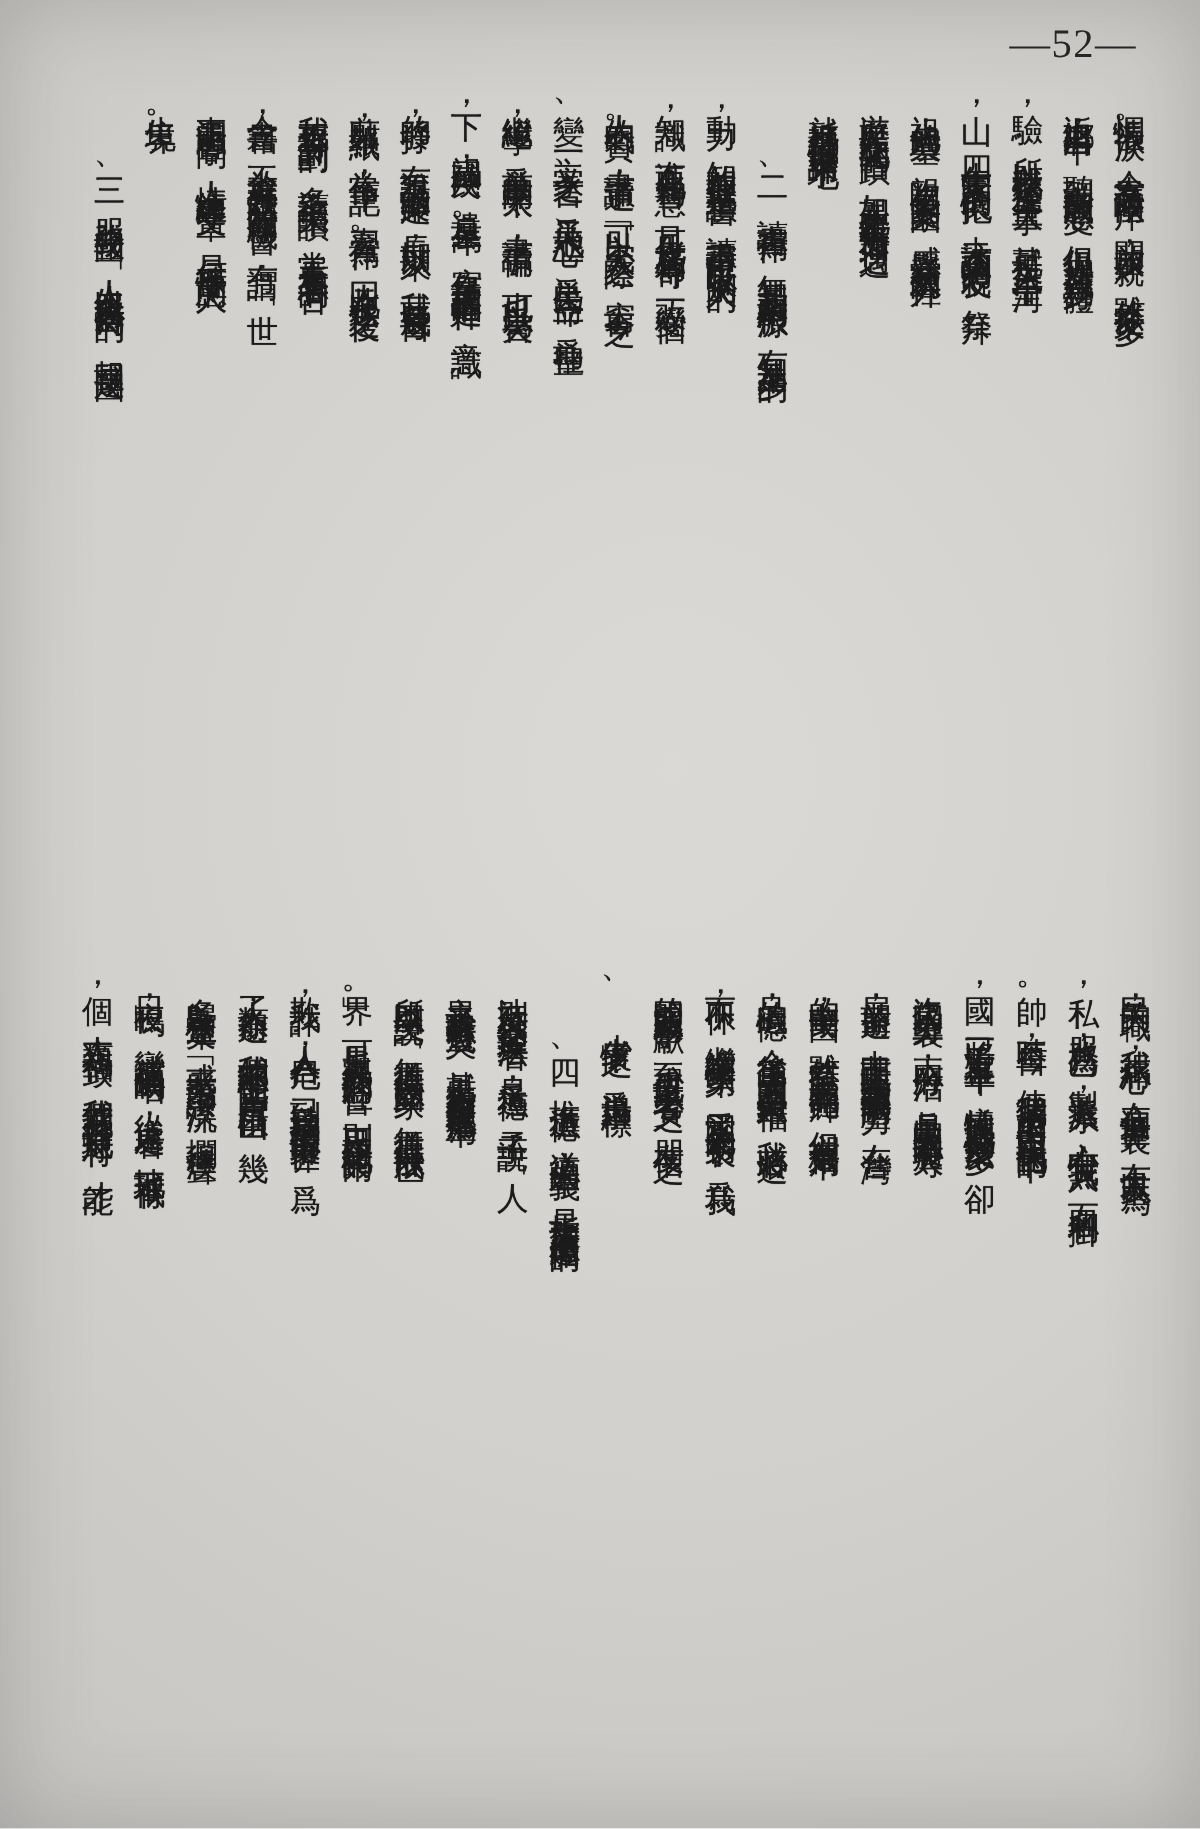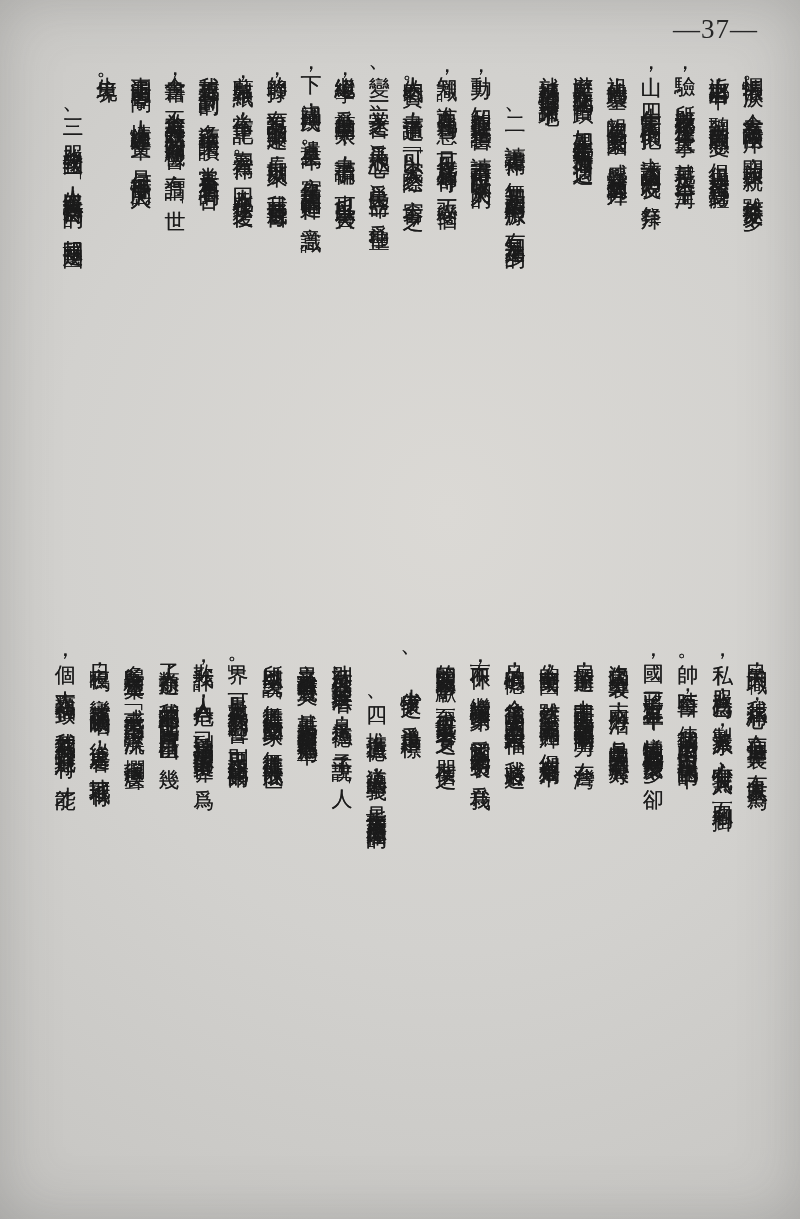--- a/index.html
+++ b/index.html
@@ -56,21 +56,21 @@
     white-space: nowrap;
   }
   .col.indent {
     text-indent: 2em;
   }
 </style>
 </head>
 <body>
 
 <div class="page">
-  <div class="page-number">—37—</div>
+  <div class="page-number">—52—</div>
   <div class="vblock top">
       <div class="col">惆悵欲淚。今幸有海峽兩岸，開放探親，雖然從衆多</div>
       <div class="col">返鄉者口中，聽到由衷的感受，但仍無法替代親身體</div>
       <div class="col">驗，所以我退休後第一件大事，就是投入「三千里河</div>
       <div class="col">山，四十年家園」的懷抱，去訪談久別的親友，祭拜</div>
       <div class="col">祖先的墳墓，親吻生長的家園，感覺新社會的裡外；</div>
       <div class="col">遊歷民族文化的古蹟。如果此生還有無可如何之遇，</div>
       <div class="col">就祇好把遺憾還諸天地了。</div>
       <div class="col indent">二、讀書寫作：無知是悲劇的根源，有知是進步的</div>
       <div class="col">動力，知的捷徑就是讀書。讀書不但可以吸收別人的</div>

